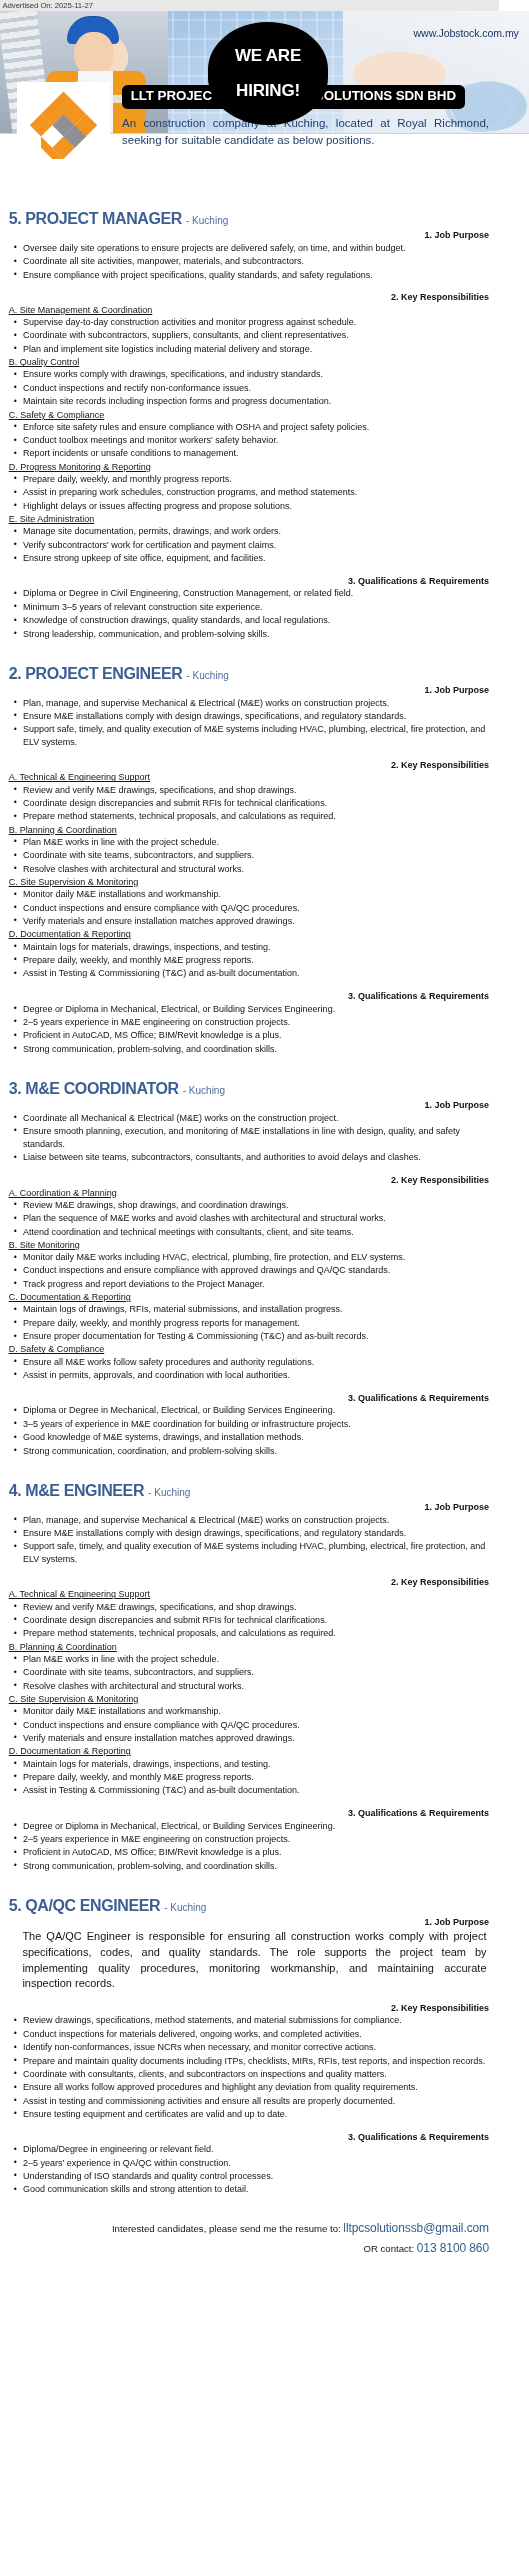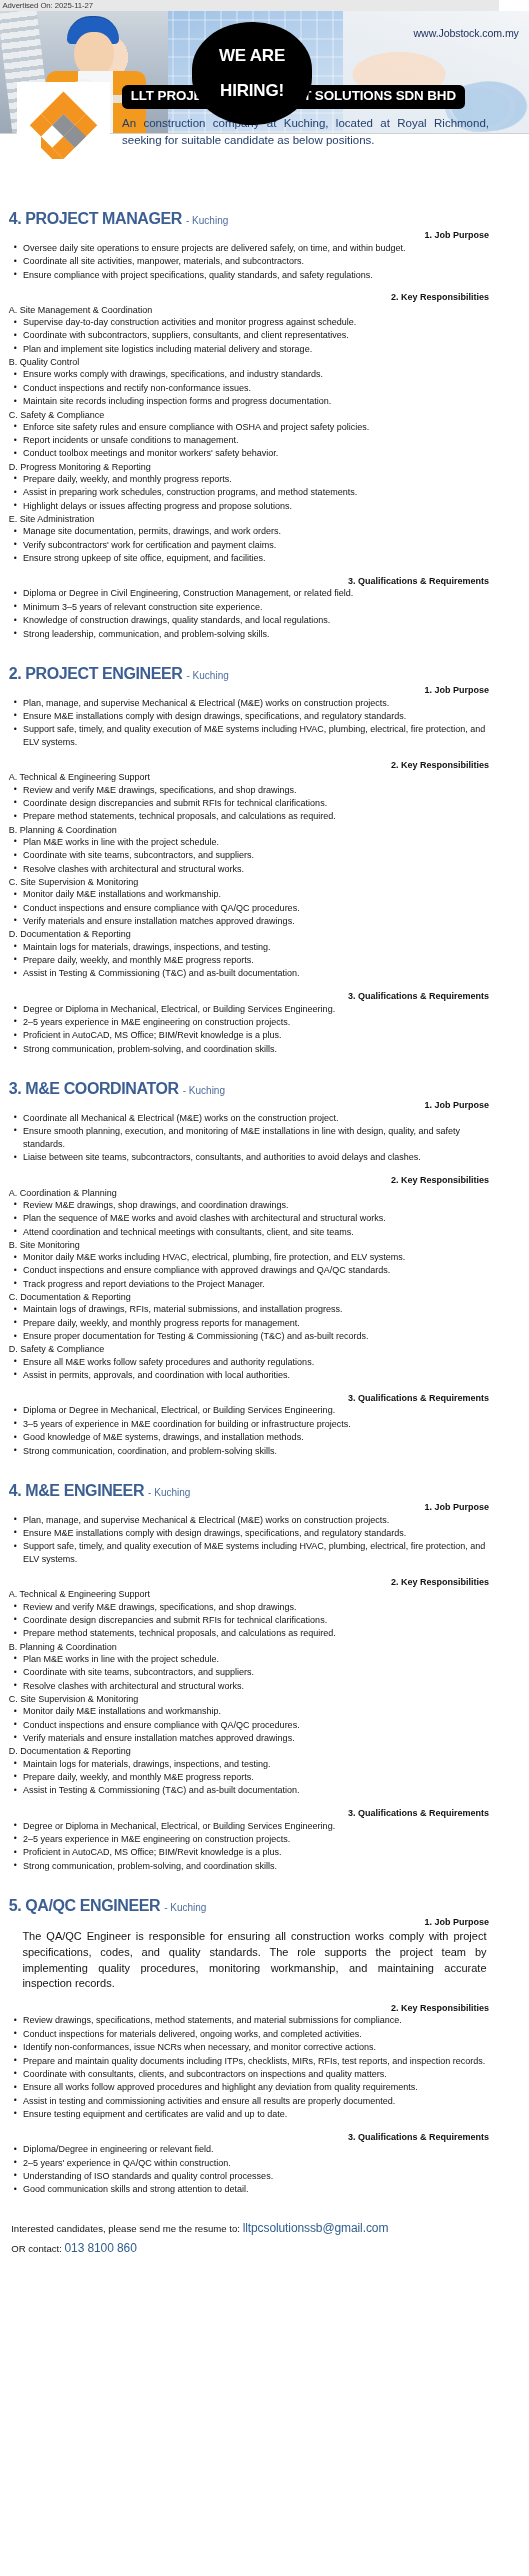--- a/index.html
+++ b/index.html
@@ -131,21 +131,21 @@
     position: absolute;
     right: 15px; bottom: 1.2px;
     width: 60px; height: 39px;
     border: 5.6px solid #bcd3ea;
     border-radius: 50%;
     opacity: .85;
   }
 
   .we-are-hiring {
     position: absolute;
-    left: 192px; top: 11.2px;
+    left: 208px; top: 11.2px;
     width: 120px; height: 103px;
     background: #000000;
     border-radius: 50% / 46%;
     color: #ffffff;
     display: flex;
     flex-direction: column;
     align-items: center;
     justify-content: center;
     gap: 15px;
     z-index: 4;
@@ -244,20 +244,21 @@
     margin: 1.2px 0 0.6px 0;
     line-height: 1.36;
     text-align: right;
   }
   .sub-head {
     font-size: 9px;
     font-weight: 400;
     color: #141414;
     margin: 0.6px 0 0 0;
     line-height: 1.36;
+    text-decoration: underline;
   }
   ul.bul {
     list-style: none;
     margin: 0 0 0 0;
     padding: 0 0 0 0;
   }
   ul.bul > li {
     position: relative;
     font-size: 9px;
     line-height: 1.42;
@@ -283,20 +284,21 @@
   .gap {
     height: 8px;
   }
   .gap-lg {
     height: 13.7px;
   }
 
   
   .contact {
     padding: 21px 10px 10px 11.2px;
+    text-align: right;
   }
   .contact-line {
     font-size: 9.6px;
     color: #141414;
     line-height: 1.7;
   }
   .contact-value {
     color: #2f5e8e;
     font-size: 12px;
     font-weight: 400;
@@ -350,21 +352,21 @@
     </div>
     <div class="company-text">
       <div class="company-pill">LLT PROJECT &amp; CONTRACT SOLUTIONS SDN BHD</div>
       <div class="company-desc">An construction company at Kuching, located at Royal Richmond, seeking for suitable candidate as below positions.</div>
     </div>
   </div>
 
   <div class="content">
 
     <div class="job">
-      <h2 class="job-title"><span>4. PROJECT MANAGER</span> <span class="loc">- Kuching</span></h2>
+      <h2 class="job-title"><span>5. PROJECT MANAGER</span> <span class="loc">- Kuching</span></h2>
       <div class="sec-head">1. Job Purpose</div>
       <ul class="bul">
         <li>Oversee daily site operations to ensure projects are delivered safely, on time, and within budget.</li>
         <li>Coordinate all site activities, manpower, materials, and subcontractors.</li>
         <li>Ensure compliance with project specifications, quality standards, and safety regulations.</li>
       </ul>
       <div class="gap"></div>
       <div class="sec-head">2. Key Responsibilities</div>
 
       <div class="sub-head">A. Site Management &amp; Coordination</div>
@@ -375,22 +377,22 @@
       </ul>
       <div class="sub-head">B. Quality Control</div>
       <ul class="bul">
         <li>Ensure works comply with drawings, specifications, and industry standards.</li>
         <li>Conduct inspections and rectify non-conformance issues.</li>
         <li>Maintain site records including inspection forms and progress documentation.</li>
       </ul>
       <div class="sub-head">C. Safety &amp; Compliance</div>
       <ul class="bul">
         <li>Enforce site safety rules and ensure compliance with OSHA and project safety policies.</li>
+        <li>Conduct toolbox meetings and monitor workers' safety behavior.</li>
         <li>Report incidents or unsafe conditions to management.</li>
-        <li>Conduct toolbox meetings and monitor workers' safety behavior.</li>
       </ul>
       <div class="sub-head">D. Progress Monitoring &amp; Reporting</div>
       <ul class="bul">
         <li>Prepare daily, weekly, and monthly progress reports.</li>
         <li>Assist in preparing work schedules, construction programs, and method statements.</li>
         <li>Highlight delays or issues affecting progress and propose solutions.</li>
       </ul>
       <div class="sub-head">E. Site Administration</div>
       <ul class="bul">
         <li>Manage site documentation, permits, drawings, and work orders.</li>

